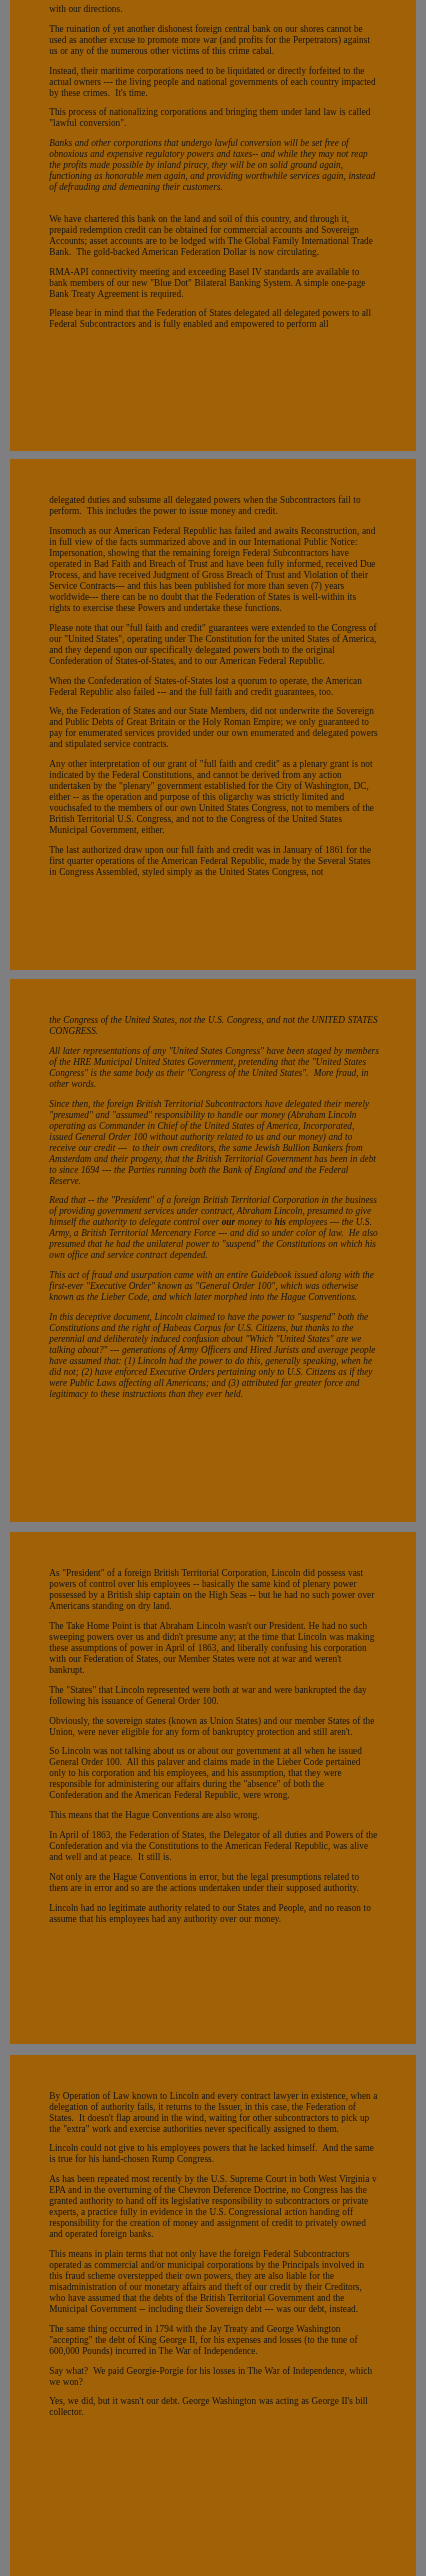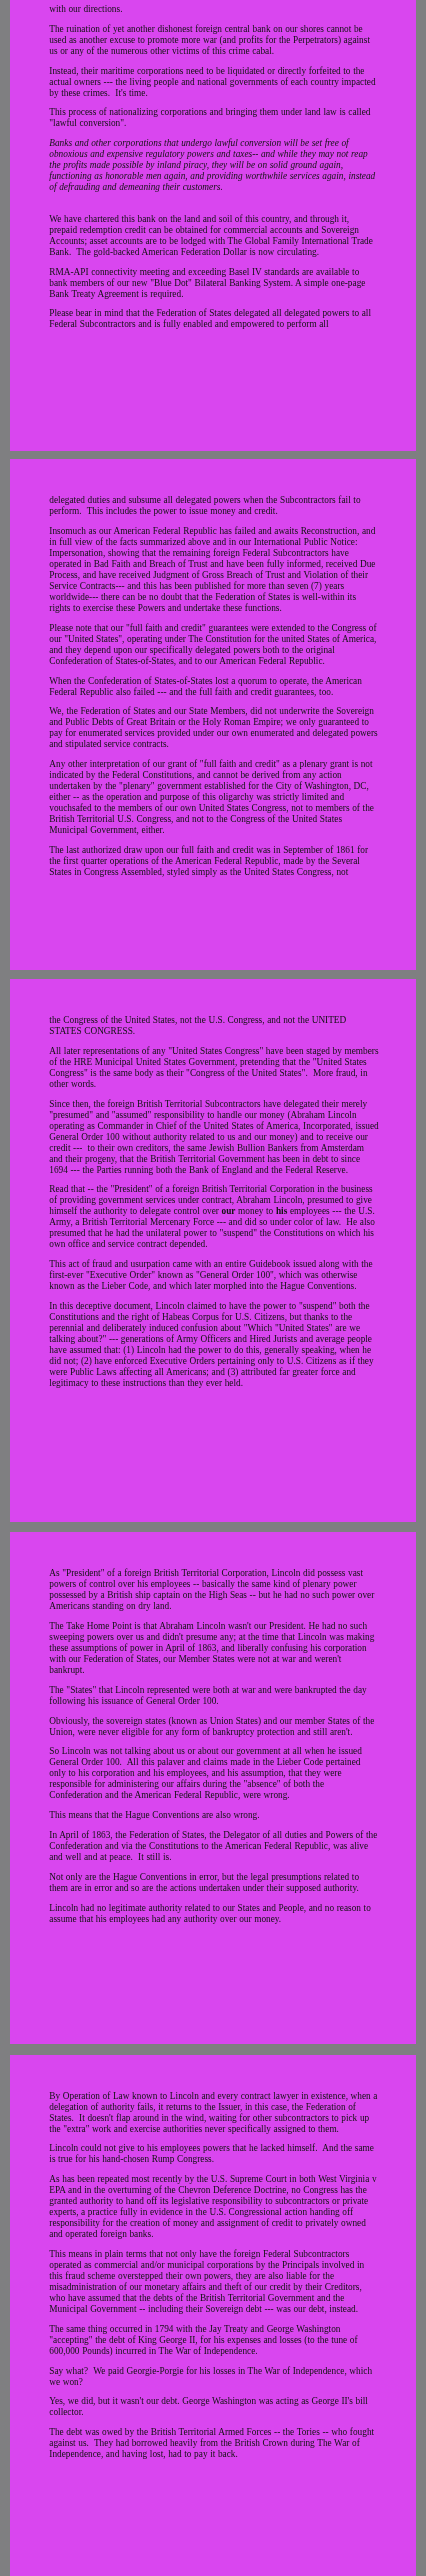--- a/index.html
+++ b/index.html
@@ -7,21 +7,21 @@
     position:relative;
     width:427px;
     min-height:4086px;
     margin:0;
     background:#7f7f81;
     font-family:"Liberation Serif","DejaVu Serif",serif;
   }
   .page{
     width:406px;
     margin-left:10.3px;
-    background:#d946ef;
+    background:#a16207;
     overflow:hidden;
     box-sizing:border-box;
     padding:36px 37px 0 39px;
   }
   .gap{width:427px;background:#7f7f81;}
   .page p{
     margin:0 0 8.8px 0;
     max-width:335px;
     font-size:9.3px;
     line-height:11px;
@@ -48,24 +48,24 @@
         <p><span>Please bear in mind that the Federation of States delegated all delegated powers to all Federal Subcontractors and is fully enabled and empowered to perform all</span></p>
       </div>
       <div class="gap" style="height: 8.2px;"></div>
       <div class="page" style="height: 511px; ">
         <p><span>delegated duties and subsume all delegated powers when the Subcontractors fail to perform.  This includes the power to issue money and credit.</span></p>
         <p><span>Insomuch as our American Federal Republic has failed and awaits Reconstruction, and in full view of the facts summarized above and in our International Public Notice: Impersonation, showing that the remaining foreign Federal Subcontractors have operated in Bad Faith and Breach of Trust and have been fully informed, received Due Process, and have received Judgment of Gross Breach of Trust and Violation of their Service Contracts--- and this has been published for more than seven (7) years worldwide--- there can be no doubt that the Federation of States is well-within its rights to exercise these Powers and undertake these functions.</span></p>
         <p><span>Please note that our "full faith and credit" guarantees were extended to the Congress of our "United States", operating under The Constitution for the united States of America, and they depend upon our specifically delegated powers both to the original Confederation of States-of-States, and to our American Federal Republic.</span></p>
         <p><span>When the Confederation of States-of-States lost a quorum to operate, the American Federal Republic also failed --- and the full faith and credit guarantees, too.</span></p>
         <p><span>We, the Federation of States and our State Members, did not underwrite the Sovereign and Public Debts of Great Britain or the Holy Roman Empire; we only guaranteed to pay for enumerated services provided under our own enumerated and delegated powers and stipulated service contracts.</span></p>
         <p><span>Any other interpretation of our grant of "full faith and credit" as a plenary grant is not indicated by the Federal Constitutions, and cannot be derived from any action undertaken by the "plenary" government established for the City of Washington, DC, either -- as the operation and purpose of this oligarchy was strictly limited and vouchsafed to the members of our own United States Congress, not to members of the British Territorial U.S. Congress, and not to the Congress of the United States Municipal Government, either.</span></p>
-        <p><span>The last authorized draw upon our full faith and credit was in September of 1861 for the first quarter operations of the American Federal Republic, made by the Several States in Congress Assembled, styled simply as the United States Congress, not</span></p>
+        <p><span>The last authorized draw upon our full faith and credit was in January of 1861 for the first quarter operations of the American Federal Republic, made by the Several States in Congress Assembled, styled simply as the United States Congress, not</span></p>
       </div>
       <div class="gap" style="height: 8.8px;"></div>
-      <div class="page" style="height: 543px; ">
+      <div class="page" style="height: 543px;  font-style: italic;">
         <p><span>the Congress of the United States, not the U.S. Congress, and not the UNITED STATES CONGRESS.</span></p>
         <p><span>All later representations of any "United States Congress" have been staged by members of the HRE Municipal United States Government, pretending that the "United States Congress" is the same body as their "Congress of the United States".  More fraud, in other words.</span></p>
         <p><span>Since then, the foreign British Territorial Subcontractors have delegated their merely "presumed" and "assumed" responsibility to handle our money (Abraham Lincoln operating as Commander in Chief of the United States of America, Incorporated, issued General Order 100 without authority related to us and our money) and to receive our credit ---  to their own creditors, the same Jewish Bullion Bankers from Amsterdam and their progeny, that the British Territorial Government has been in debt to since 1694 --- the Parties running both the Bank of England and the Federal Reserve.</span></p>
         <p><span>Read that -- the "President" of a foreign British Territorial Corporation in the business of providing government services under contract, Abraham Lincoln, presumed to give himself the authority to delegate control over </span><b>our</b><span> money to </span><b>his</b><span> employees --- the U.S. Army, a British Territorial Mercenary Force --- and did so under color of law.  He also presumed that he had the unilateral power to "suspend" the Constitutions on which his own office and service contract depended.</span></p>
         <p><span>This act of fraud and usurpation came with an entire Guidebook issued along with the first-ever "Executive Order" known as "General Order 100", which was otherwise known as the Lieber Code, and which later morphed into the Hague Conventions.</span></p>
         <p><span>In this deceptive document, Lincoln claimed to have the power to "suspend" both the Constitutions and the right of Habeas Corpus for U.S. Citizens, but thanks to the perennial and deliberately induced confusion about "Which "United States" are we talking about?" --- generations of Army Officers and Hired Jurists and average people have assumed that: (1) Lincoln had the power to do this, generally speaking, when he did not; (2) have enforced Executive Orders pertaining only to U.S. Citizens as if they were Public Laws affecting all Americans; and (3) attributed far greater force and legitimacy to these instructions than they ever held.</span></p>
       </div>
       <div class="gap" style="height: 10.3px;"></div>
       <div class="page" style="height: 512px; padding-top: 36px;">
         <p><span>As "President" of a foreign British Territorial Corporation, Lincoln did possess vast powers of control over his employees -- basically the same kind of plenary power possessed by a British ship captain on the High Seas -- but he had no such power over Americans standing on dry land.</span></p>
@@ -80,17 +80,16 @@
       </div>
       <div class="gap" style="height: 10.3px;"></div>
       <div class="page" style="height: 527px; padding-top: 36px;">
         <p><span>By Operation of Law known to Lincoln and every contract lawyer in existence, when a delegation of authority fails, it returns to the Issuer, in this case, the Federation of States.  It doesn't flap around in the wind, waiting for other subcontractors to pick up the "extra" work and exercise authorities never specifically assigned to them.</span></p>
         <p><span>Lincoln could not give to his employees powers that he lacked himself.  And the same is true for his hand-chosen Rump Congress.</span></p>
         <p><span>As has been repeated most recently by the U.S. Supreme Court in both West Virginia v EPA and in the overturning of the Chevron Deference Doctrine, no Congress has the granted authority to hand off its legislative responsibility to subcontractors or private experts, a practice fully in evidence in the U.S. Congressional action handing off responsibility for the creation of money and assignment of credit to privately owned and operated foreign banks.</span></p>
         <p><span>This means in plain terms that not only have the foreign Federal Subcontractors operated as commercial and/or municipal corporations by the Principals involved in this fraud scheme overstepped their own powers, they are also liable for the misadministration of our monetary affairs and theft of our credit by their Creditors, who have assumed that the debts of the British Territorial Government and the Municipal Government -- including their Sovereign debt --- was our debt, instead.</span></p>
         <p><span>The same thing occurred in 1794 with the Jay Treaty and George Washington "accepting" the debt of King George II, for his expenses and losses (to the tune of 600,000 Pounds) incurred in The War of Independence.</span></p>
         <p><span>Say what?  We paid Georgie-Porgie for his losses in The War of Independence, which we won?</span></p>
         <p><span>Yes, we did, but it wasn't our debt. George Washington was acting as George II's bill collector.</span></p>
-        <p><span>The debt was owed by the British Territorial Armed Forces -- the Tories -- who fought against us.  They had borrowed heavily from the British Crown during The War of Independence, and having lost, had to pay it back.</span></p>
       </div>
     </div>
 </div>
 
 
 </body></html>

